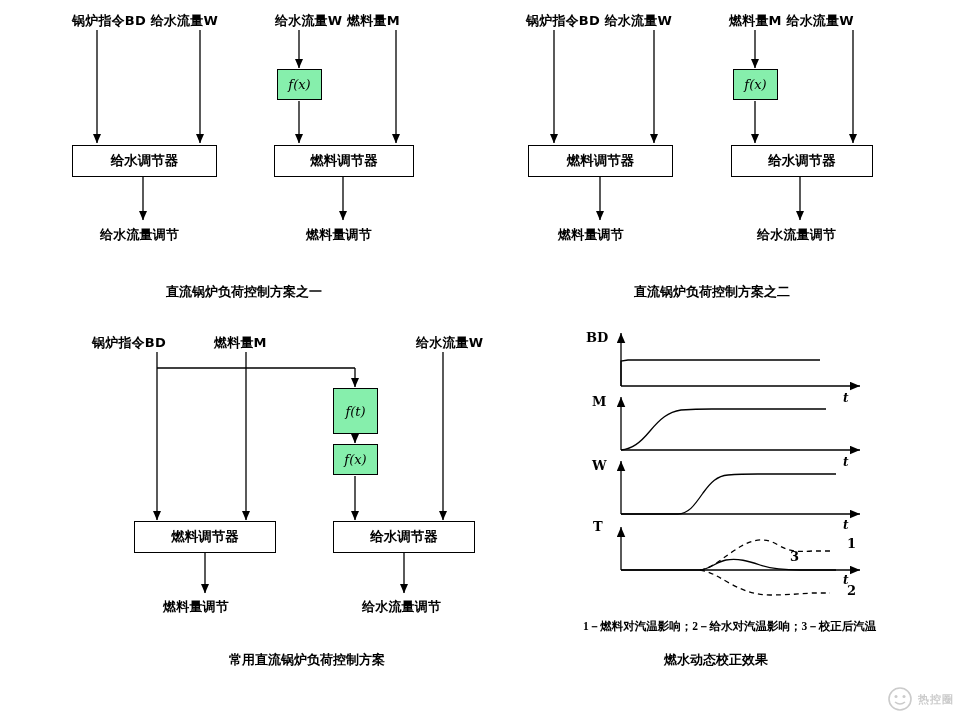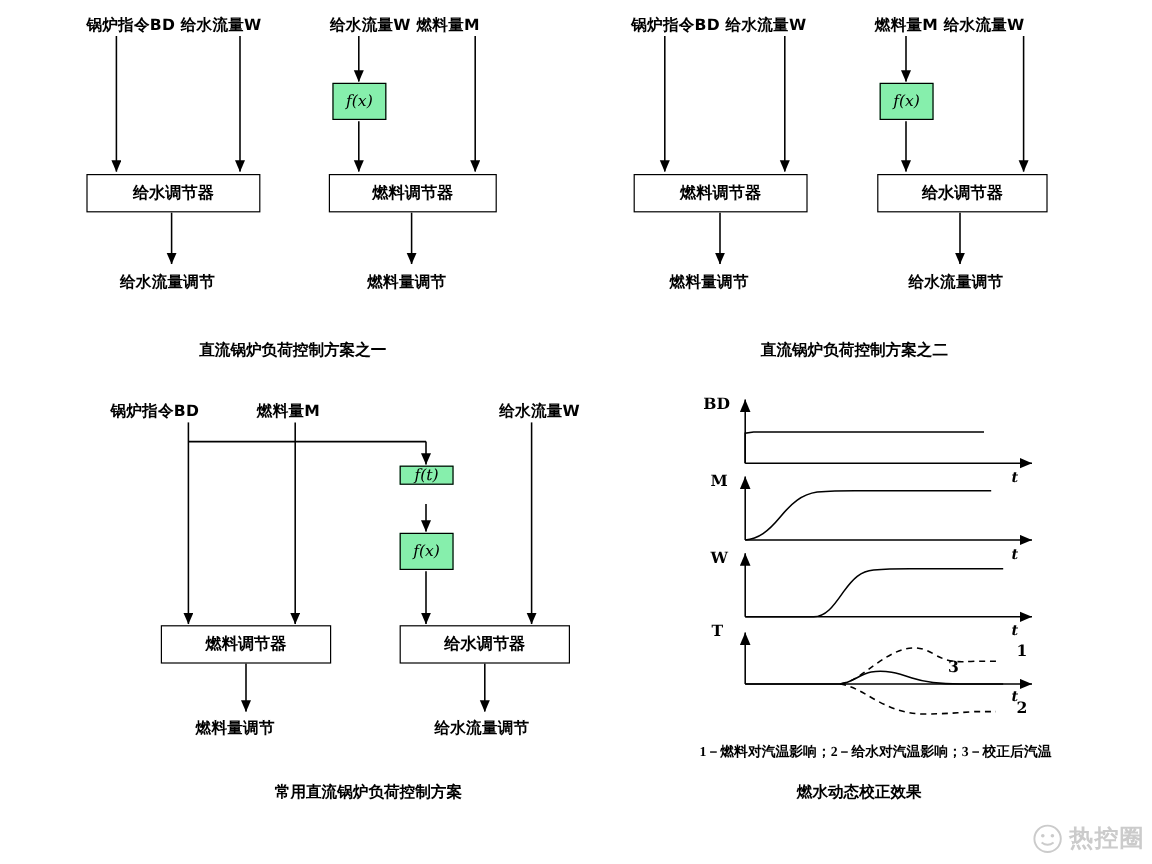--- a/index.html
+++ b/index.html
@@ -56,21 +56,21 @@
     font-weight:bold;font-size:13px;
   }
   svg.lines{position:absolute;left:0;top:0;width:960px;height:720px;
     pointer-events:none;overflow:visible;}
 
   
   #wm{position:absolute;right:6px;bottom:8px;display:flex;
       align-items:center;gap:5px;opacity:.30;}
   #wm .wmtext{
     font-family:"DejaVu Sans","Liberation Sans",sans-serif;
-    font-weight:bold;font-size:20px;color:#555;letter-spacing:1px;
+    font-weight:bold;font-size:11px;color:#555;letter-spacing:1px;
   }
 </style>
 </head>
 <body>
 
 <div id="stage">
 
   <svg class="lines" viewBox="0 0 960 720">
     <defs>
       <marker id="ar" markerWidth="9" markerHeight="9" refX="7.2" refY="3.2" orient="auto" markerUnits="strokeWidth">
@@ -208,21 +208,21 @@
   <div class="box" style="left:731px;top:145px;width:142px;height:32px;">给水调节器</div>
 
   <div class="lbl" style="left:757px;top:226px;">给水流量调节</div>
 
   <div class="cap" style="left:634px;top:283px;">直流锅炉负荷控制方案之二</div>
 
   <div class="lbl" style="left:92px;top:334px;">锅炉指令BD</div>
   <div class="lbl" style="left:214px;top:334px;">燃料量M</div>
   <div class="lbl" style="left:416px;top:334px;">给水流量W</div>
 
-  <div class="fbox" style="left:333px;top:388px;width:45px;height:16px;">f(t)</div>
+  <div class="fbox" style="left:333px;top:388px;width:45px;height:46px;">f(t)</div>
   <div class="fbox" style="left:333px;top:444px;width:45px;height:31px;">f(x)</div>
 
   <div class="box" style="left:134px;top:521px;width:142px;height:32px;">燃料调节器</div>
   <div class="box" style="left:333px;top:521px;width:142px;height:32px;">给水调节器</div>
 
   <div class="lbl" style="left:163px;top:598px;">燃料量调节</div>
   <div class="lbl" style="left:362px;top:598px;">给水流量调节</div>
 
   <div class="cap" style="left:229px;top:651px;">常用直流锅炉负荷控制方案</div>
 

